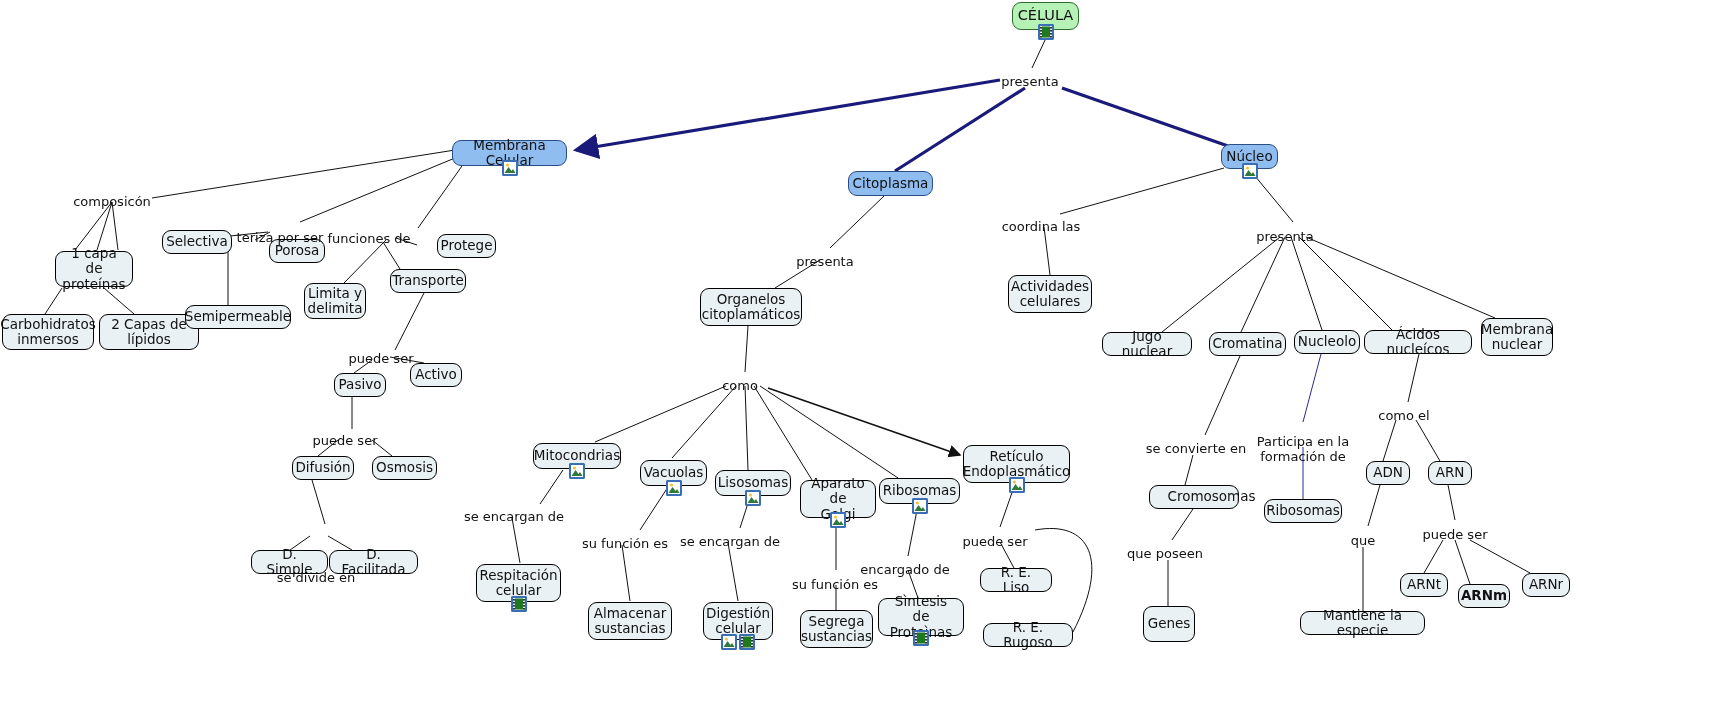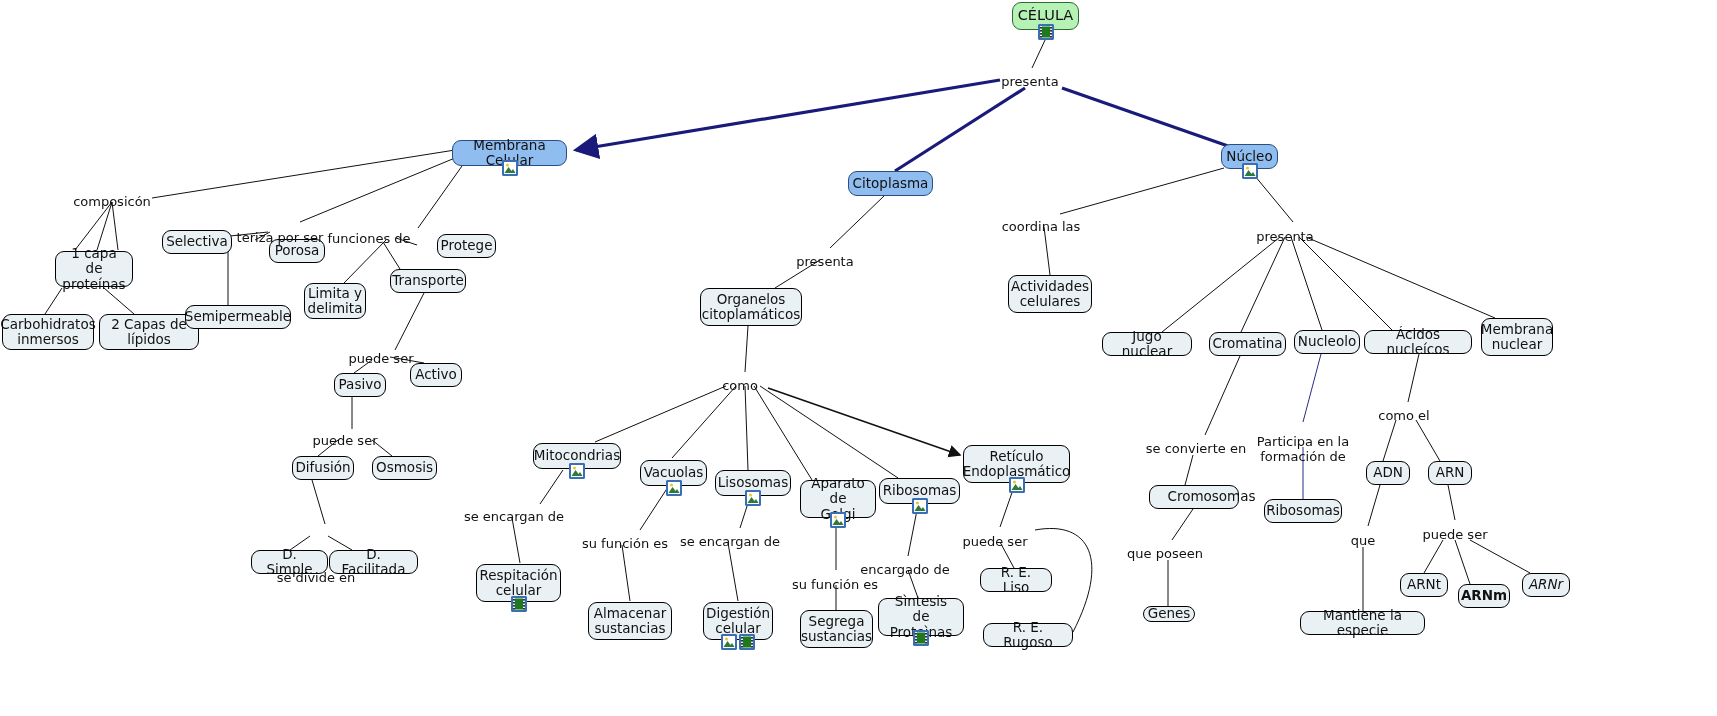--- a/index.html
+++ b/index.html
@@ -368,28 +368,28 @@
       <div class="node " style="left: 983px; top: 623px; width: 90px; height: 24px;">R. E. Rugoso</div>
       <div class="node " style="left: 1008px; top: 275px; width: 84px; height: 38px;">Actividades
 celulares</div>
       <div class="node " style="left: 1102px; top: 332px; width: 90px; height: 24px;">Jugo nuclear</div>
       <div class="node " style="left: 1209px; top: 332px; width: 77px; height: 24px;">Cromatina</div>
       <div class="node " style="left: 1294px; top: 330px; width: 66px; height: 24px;">Nucleolo</div>
       <div class="node " style="left: 1364px; top: 330px; width: 108px; height: 24px;">Ácidos nucleícos</div>
       <div class="node " style="left: 1481px; top: 318px; width: 72px; height: 38px;">Membrana
 nuclear</div>
       <div class="node " style="left: 1149px; top: 485px; width: 90px; height: 24px; padding-left: 42px;">Cromosomas</div>
-      <div class="node " style="left: 1143px; top: 606px; width: 52px; height: 16px;">Genes</div>
+      <div class="node " style="left: 1143px; top: 606px; width: 52px; height: 36px;">Genes</div>
       <div class="node " style="left: 1264px; top: 499px; width: 78px; height: 24px;">Ribosomas</div>
       <div class="node " style="left: 1366px; top: 461px; width: 44px; height: 24px;">ADN</div>
       <div class="node " style="left: 1428px; top: 461px; width: 44px; height: 24px;">ARN</div>
       <div class="node " style="left: 1300px; top: 611px; width: 125px; height: 24px;">Mantiene la especie</div>
       <div class="node " style="left: 1400px; top: 573px; width: 48px; height: 24px;">ARNt</div>
       <div class="node " style="left: 1458px; top: 584px; width: 52px; height: 24px; font-weight: bold;">ARNm</div>
-      <div class="node " style="left: 1522px; top: 573px; width: 48px; height: 24px; font-style: italic;">ARNr</div>
+      <div class="node " style="left: 1522px; top: 573px; width: 48px; height: 24px;">ARNr</div>
     </div>
   <div id="label-layer">
       <div class="label" style="left: 1030px; top: 74px;">presenta</div>
       <div class="label" style="left: 112px; top: 194px;">composicón</div>
       <div class="label" style="left: 280px; top: 224px; margin-top: 6px;">teriza por ser</div>
       <div class="label" style="left: 369px; top: 231px;">funciones de</div>
       <div class="label" style="left: 381px; top: 351px;">puede ser</div>
       <div class="label" style="left: 345px; top: 433px;">puede ser</div>
       <div class="label" style="left: 316px; top: 528px; margin-top: 42px;">se divide en</div>
       <div class="label" style="left: 825px; top: 254px;">presenta</div>

